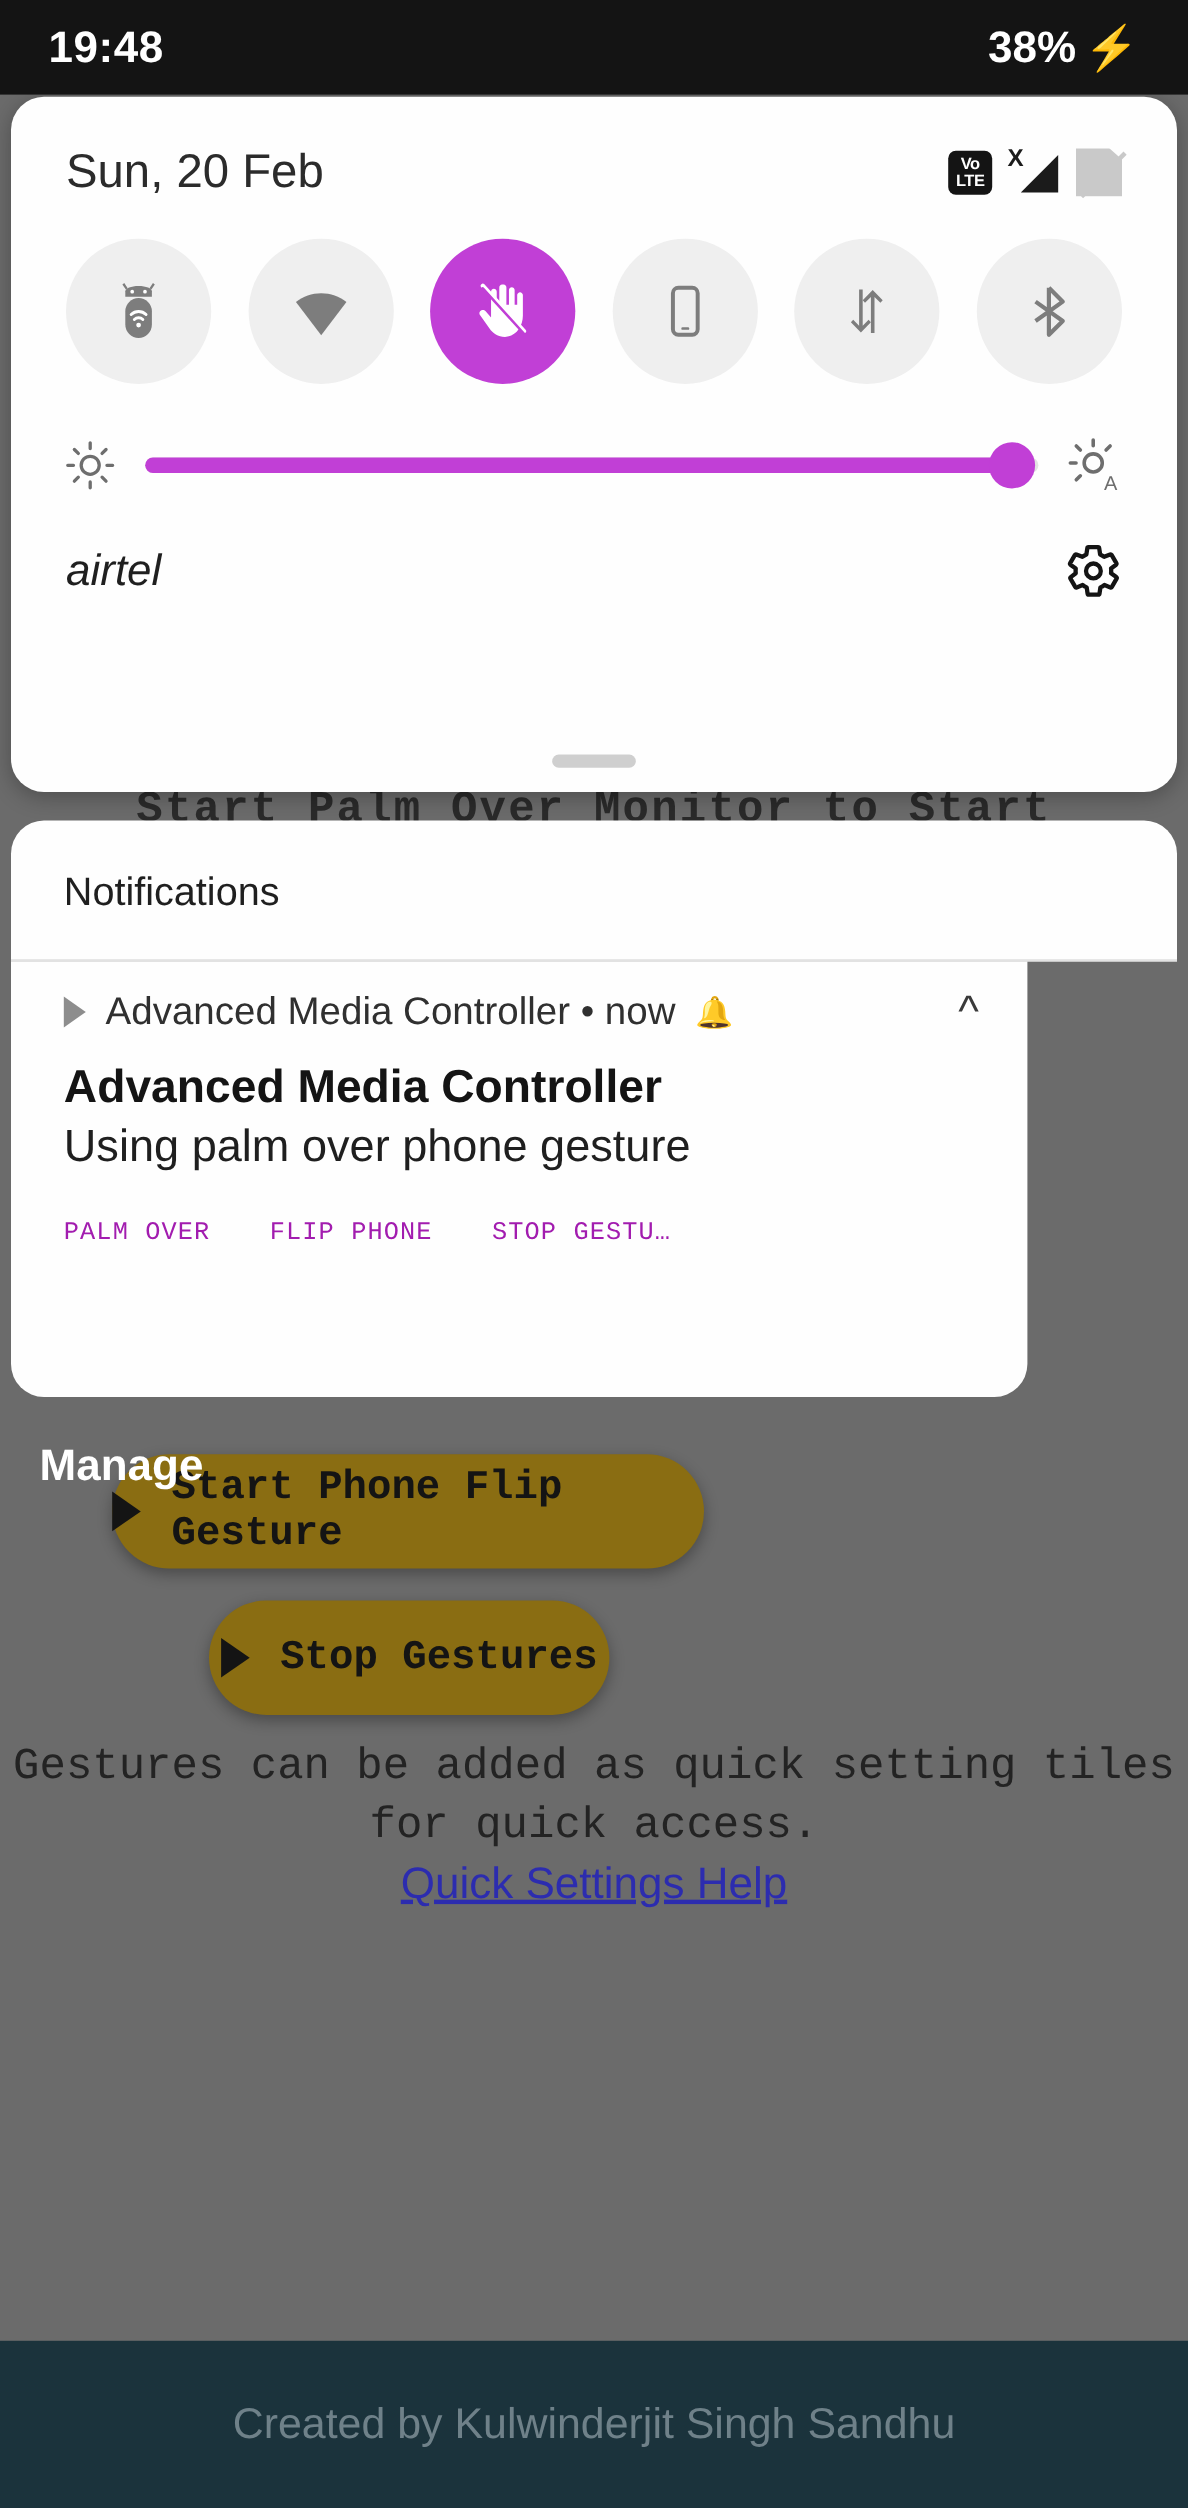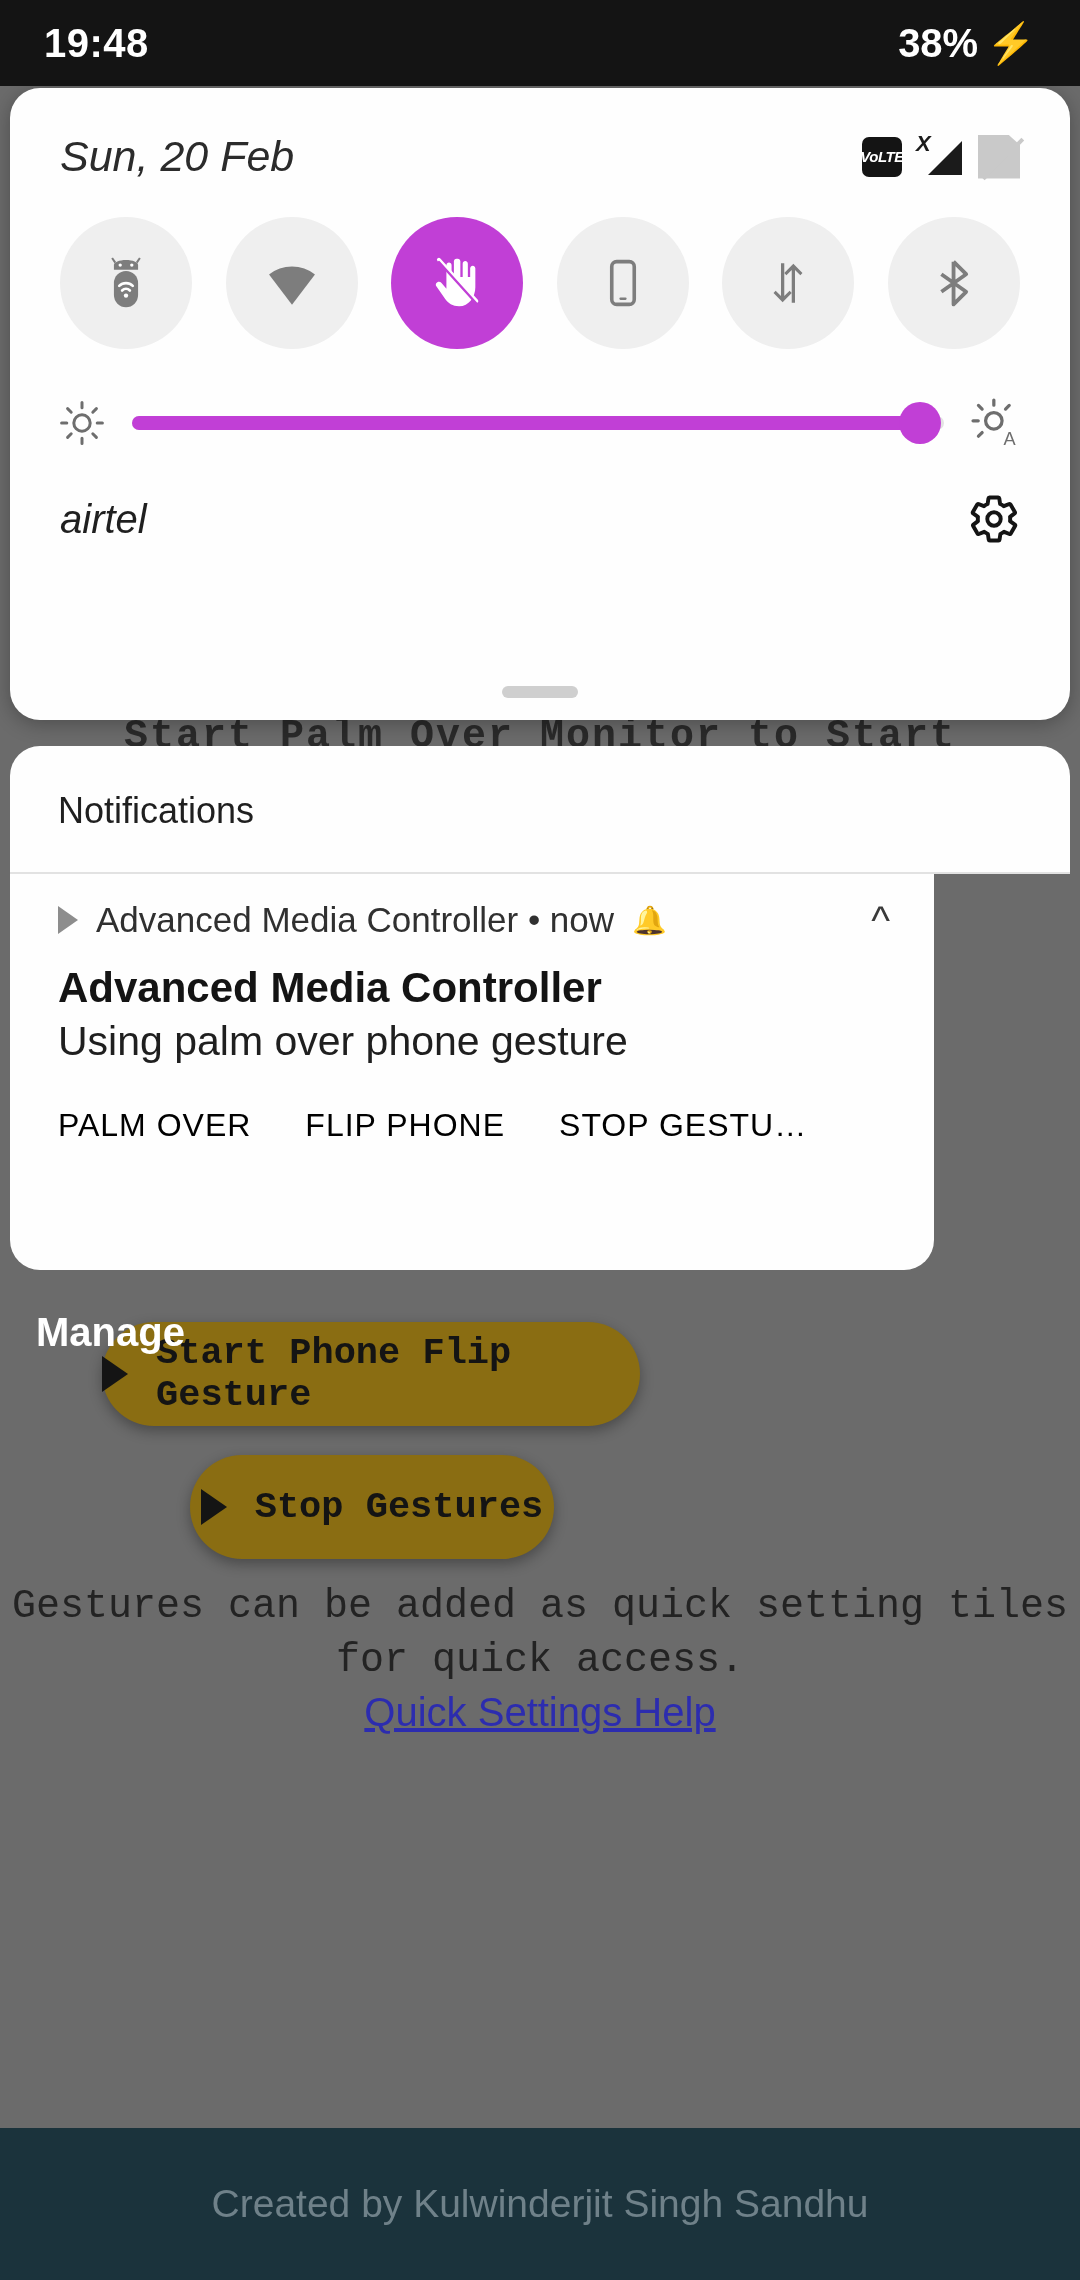--- a/index.html
+++ b/index.html
@@ -78,27 +78,26 @@
     position:absolute; top:88px; left:10px;
     width:1060px; height:632px;
     background:#fefefe;
     border-radius:30px;
     z-index:30;
     box-shadow:0 4px 20px rgba(0,0,0,0.28);
   }
   .qs-header {
     display:flex; align-items:center; justify-content:space-between;
     padding:44px 50px 0 50px;
-    font-style:italic;
   }
   .qs-date { font-size:43px; color:#2b2b2b; }
   .qs-status-icons { display:flex; align-items:center; gap:16px; }
   .volte {
     width:40px;height:40px;background:#141414;border-radius:7px;
-    color:#fff; display:flex; flex-direction:row;
+    color:#fff; display:flex; flex-direction:column;
     align-items:center; justify-content:center; line-height:1;
   }
   .volte b { font-size:15px; font-weight:700; letter-spacing:-.5px; }
   .sig-wrap { position:relative; width:44px;height:44px; }
   .sig-x { position:absolute; left:-2px; top:-4px; font-size:22px; color:#1b1b1b; font-weight:600; }
   .sig-tri {
     position:absolute; right:0; bottom:4px;
     width:0;height:0;
     border-right:34px solid #1b1b1b;
     border-top:34px solid transparent;
@@ -184,22 +183,23 @@
     margin-left:auto; font-size:40px; color:#3a3a3a; line-height:1;
   }
   .notif-body { padding:24px 48px 0 48px; }
   .notif-body .t { font-size:42px; font-weight:700; color:#141414; }
   .notif-body .s { font-size:41px; color:#1f1f1f; margin-top:6px; }
   .notif-actions {
     display:flex; align-items:center; gap:0;
     padding:42px 0 0 48px;
   }
   .notif-actions .act {
-    font-size:32px; color:#000000; letter-spacing:1px;
+    font-size:23px; color:#a21caf; letter-spacing:1px;
     white-space:nowrap;
+    font-family:Liberation Mono, monospace;
   }
   .notif-actions .act + .act { margin-left:54px; }
 
   
   .manage {
     position:absolute; left:36px; top:1310px;
     font-size:40px; font-weight:700; color:#ffffff; z-index:32;
   }
 </style>
 </head>

